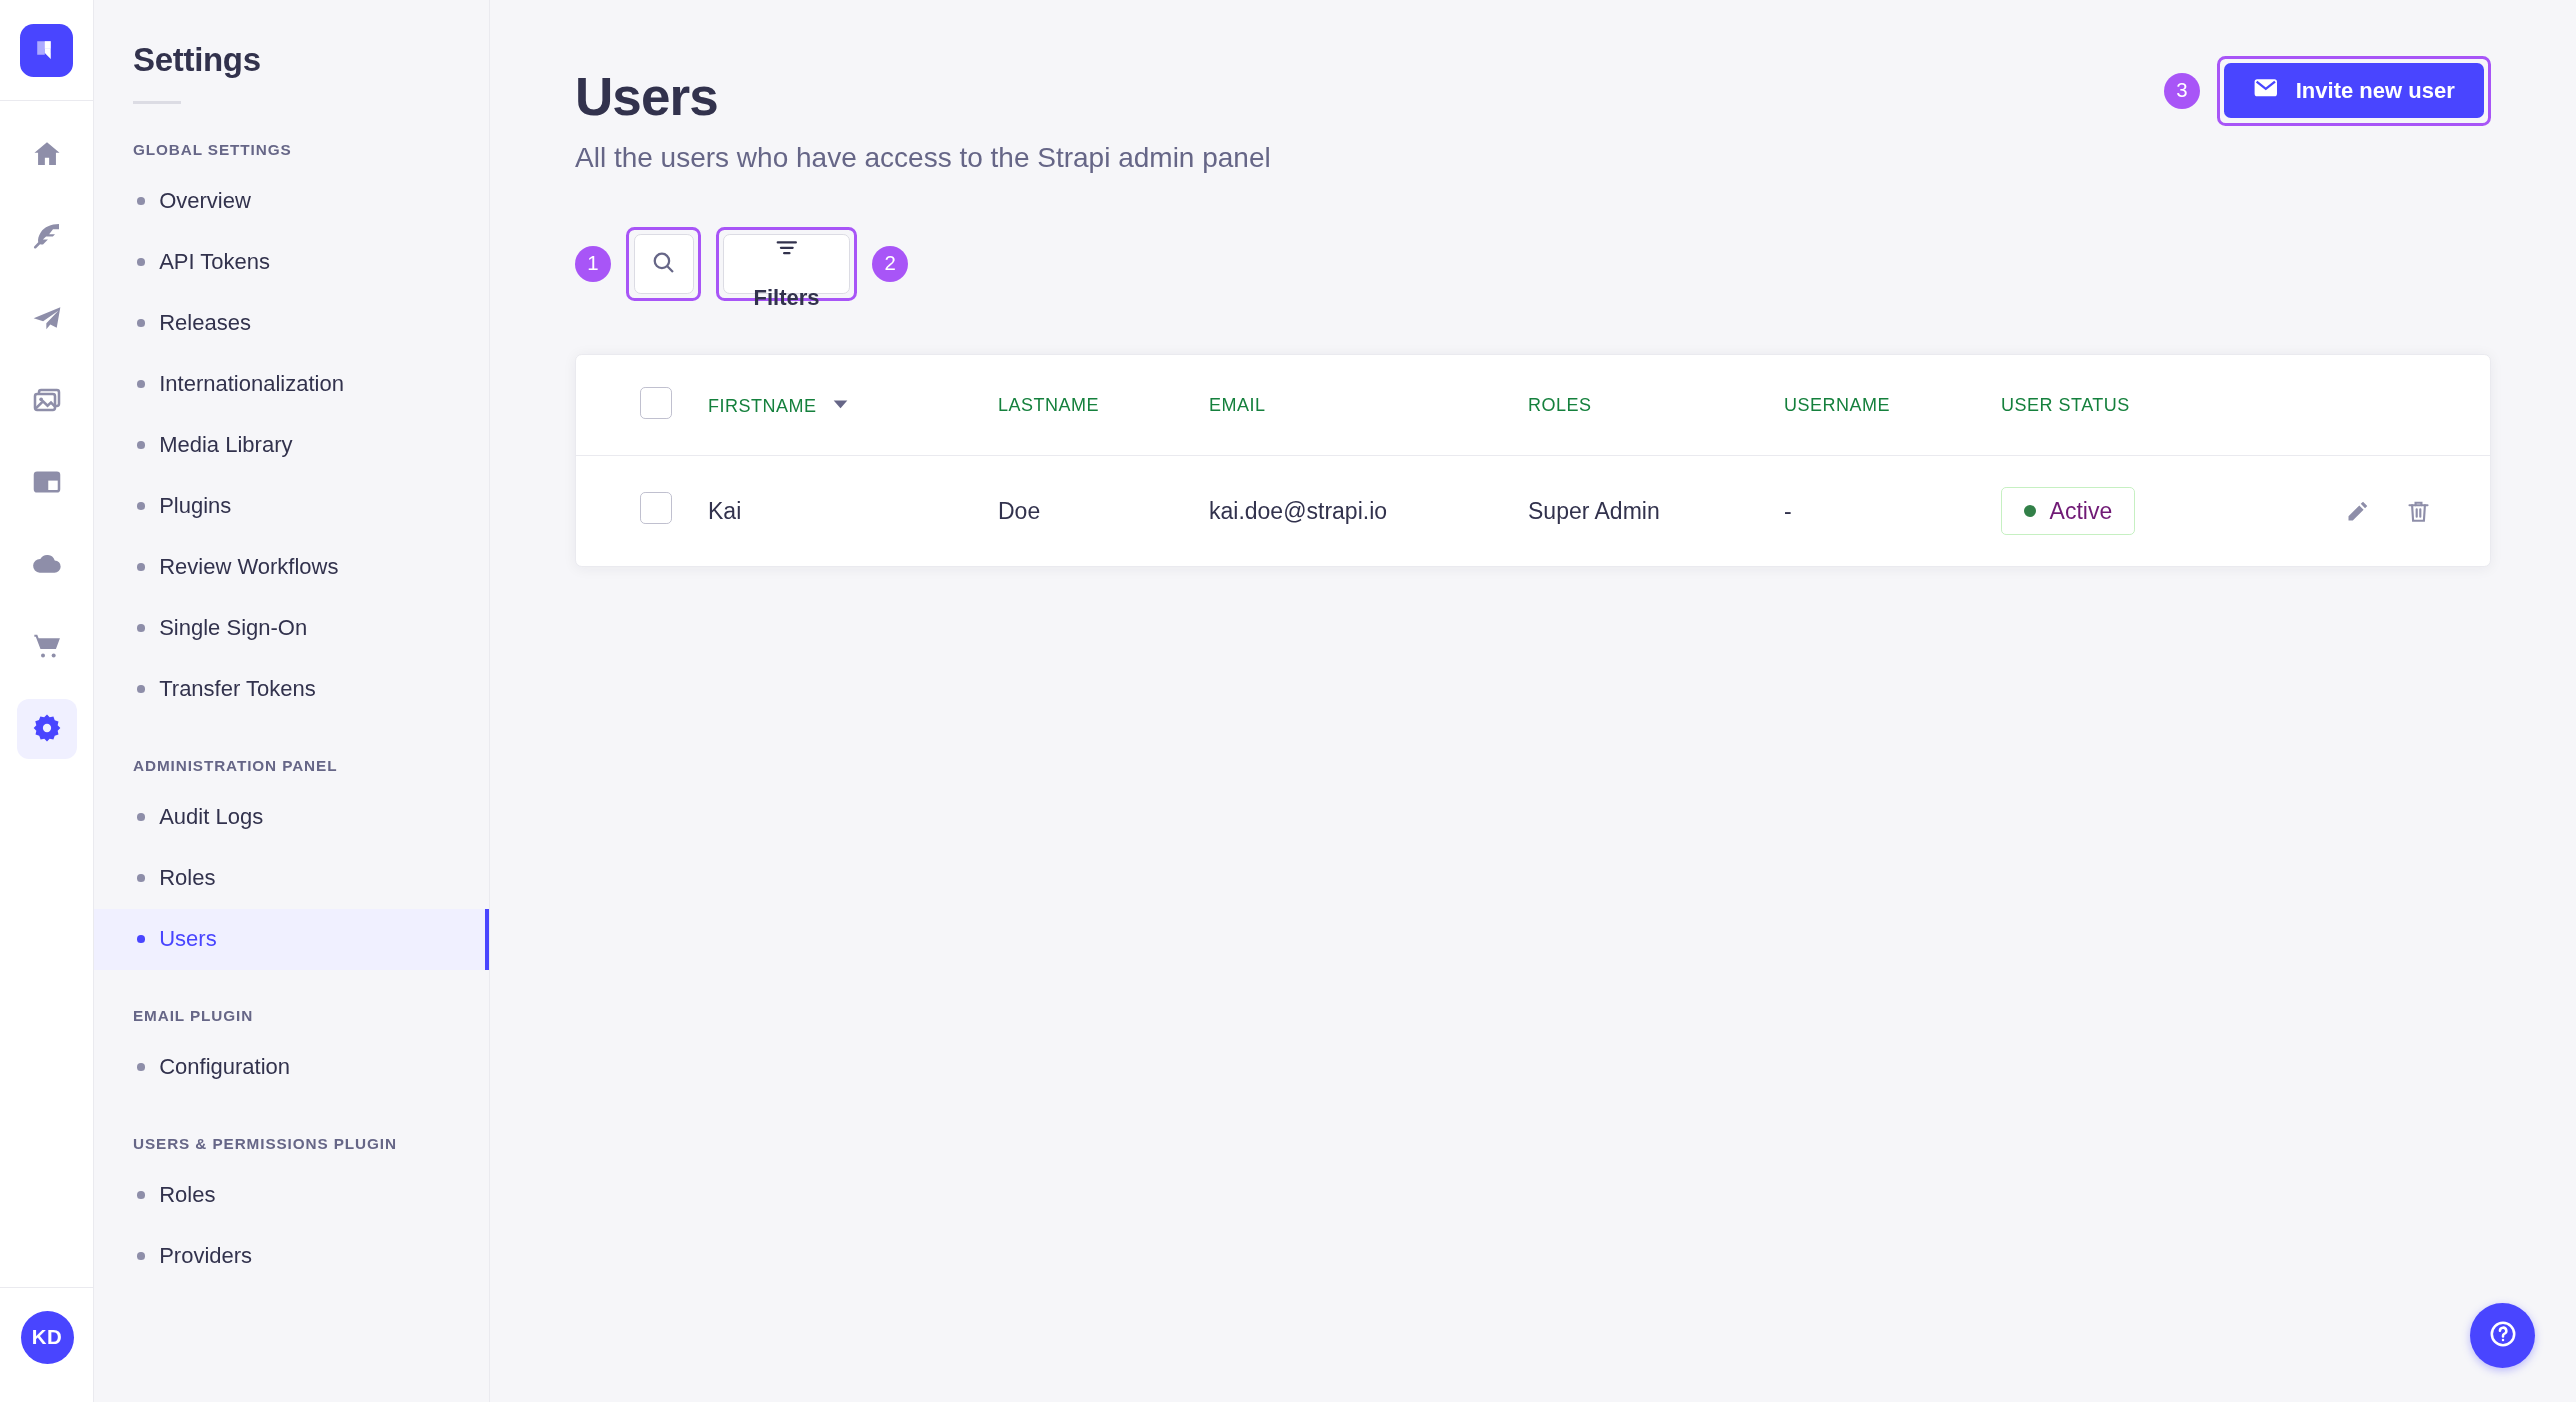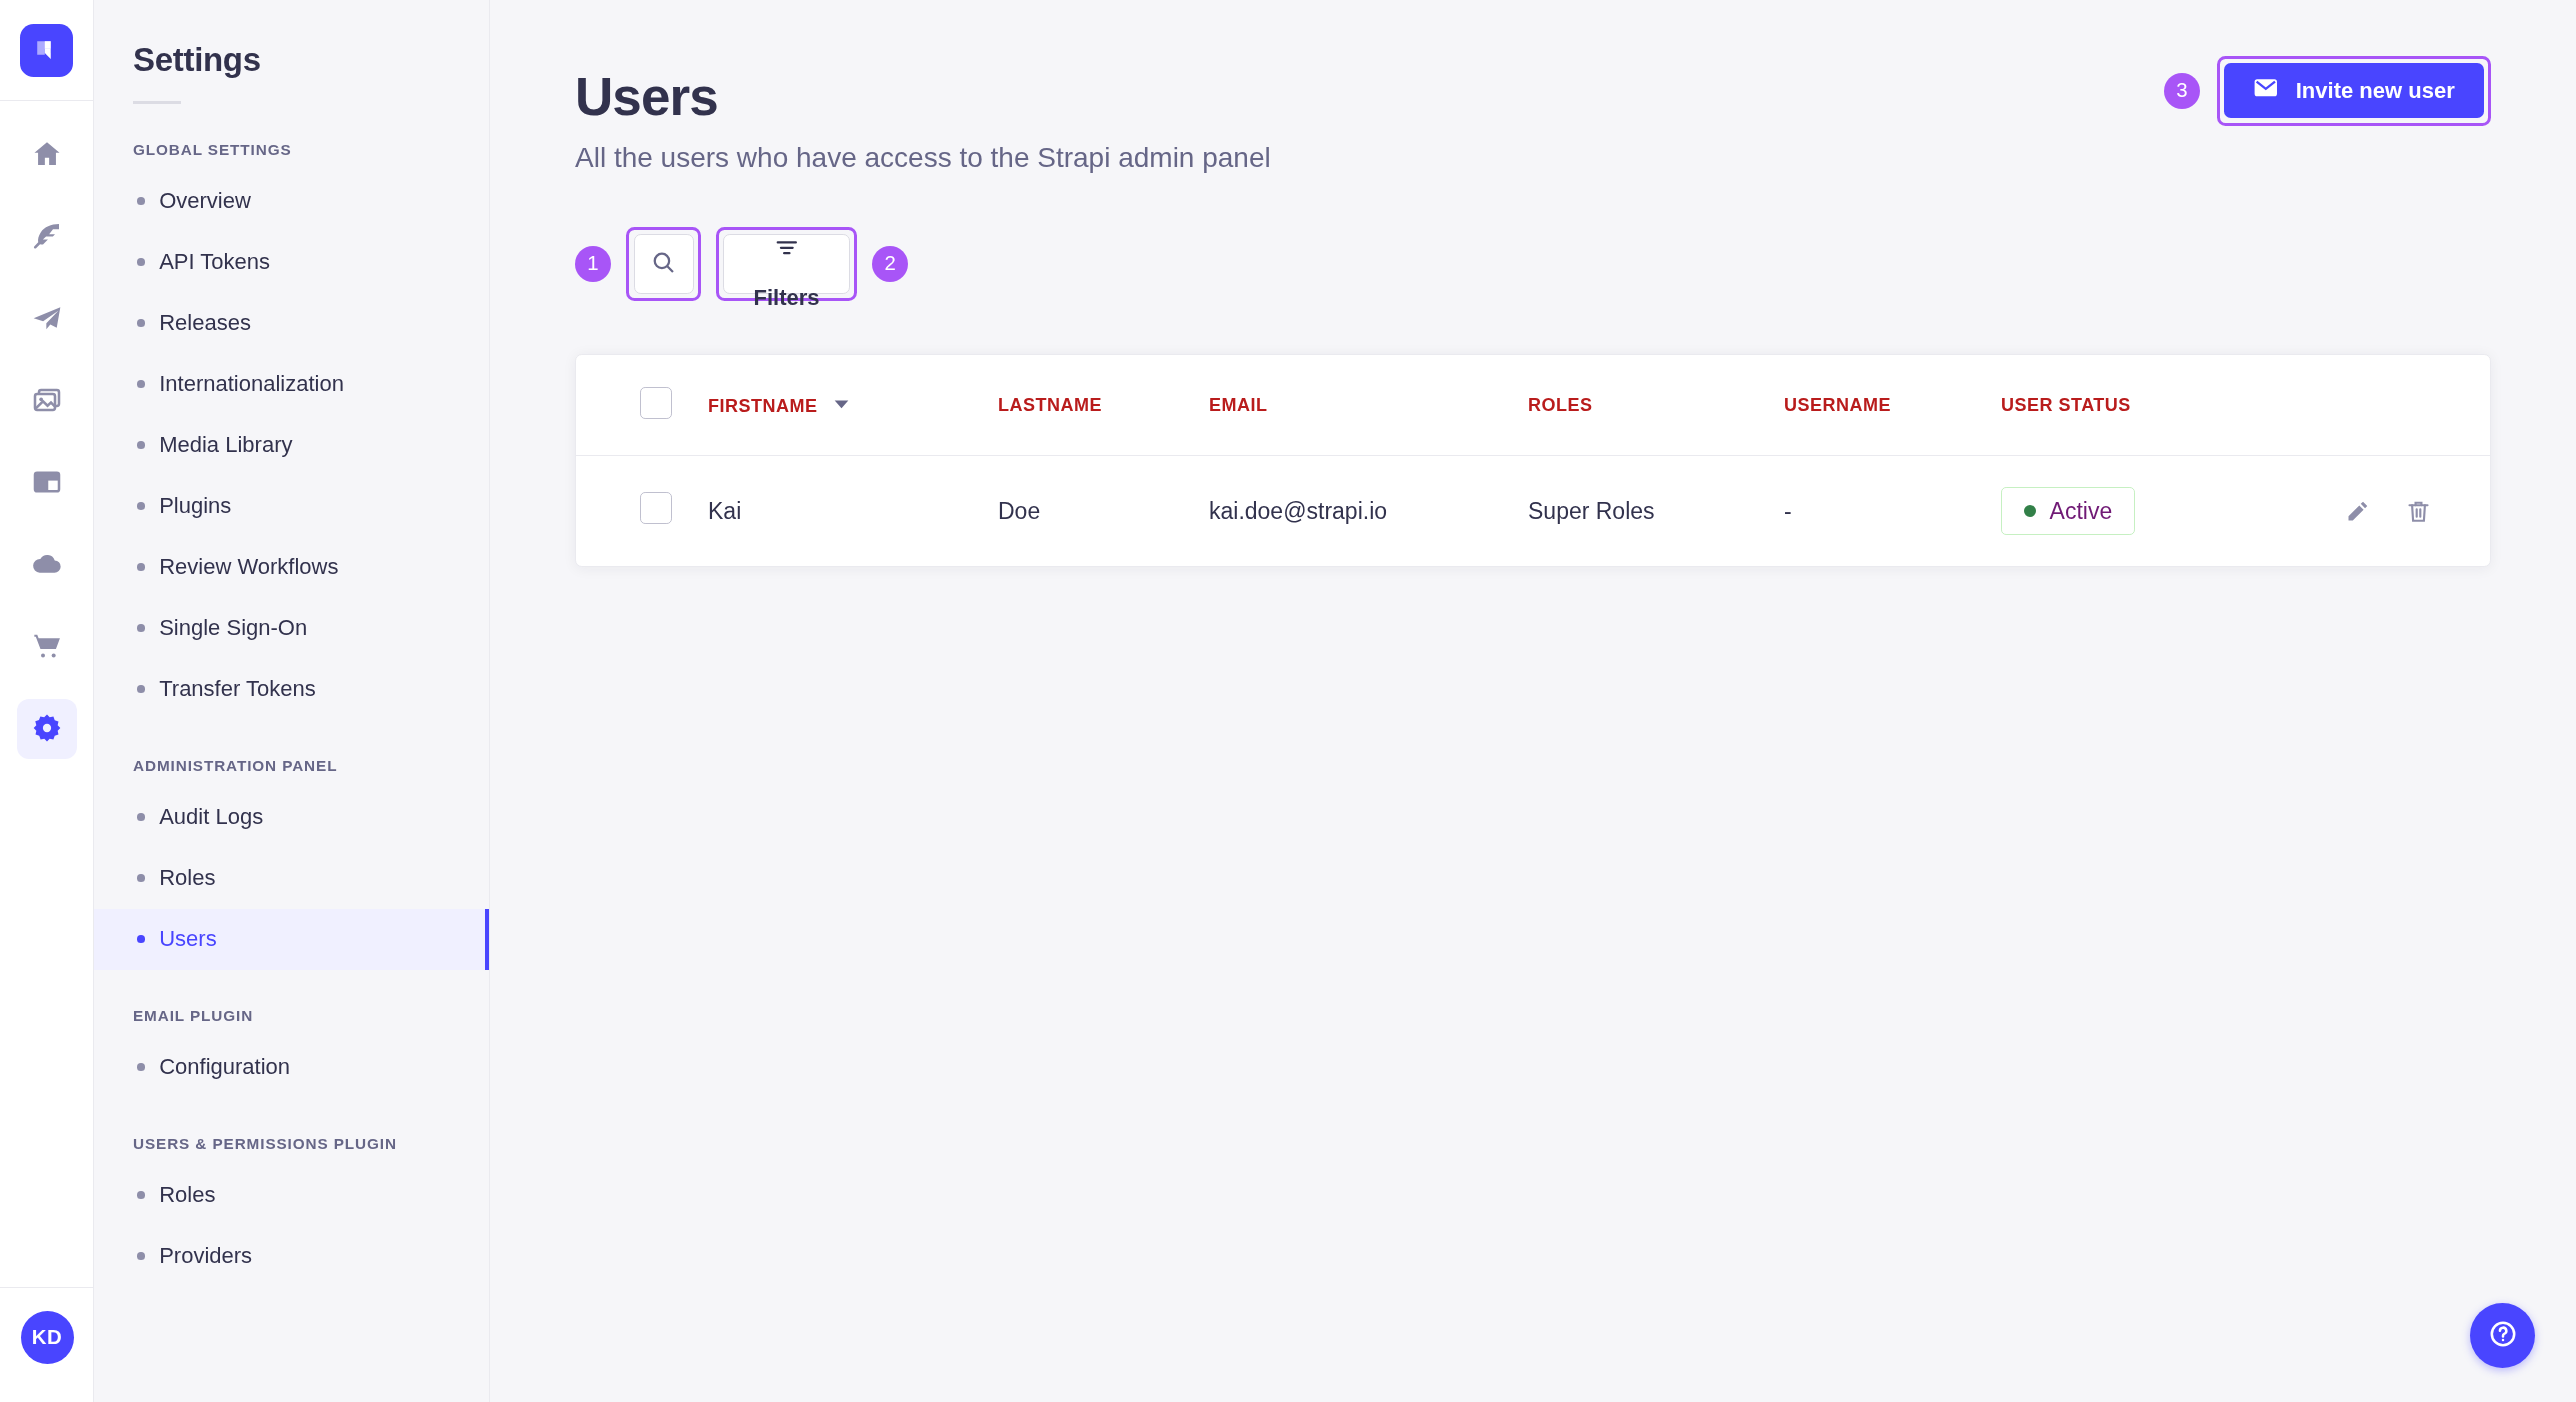--- a/index.html
+++ b/index.html
@@ -114,21 +114,21 @@
   }
 
   
   .table-card {
     margin:53px 85px 0 85px; background:#fff;
     border:0.9px solid #eaeaef; border-radius:6.8px;
     box-shadow:0 1.7px 13.6px rgba(33,33,52,0.06); overflow:hidden;
   }
   table { width:100%; border-collapse:collapse; }
   thead th {
-    text-align:left; font-size:18px; font-weight:700; color:#b91c1c;
+    text-align:left; font-size:18px; font-weight:400; color:#15803d;
     letter-spacing:0.5px; padding:32px 0 31px 0; text-transform:uppercase;
     border-bottom:0.9px solid #eaeaef; white-space:nowrap;
   }
   tbody td {
     font-size:23px; color:#32324d; padding:31px 0; vertical-align:middle;
   }
   .cb {
     width:32px; height:32px; border:1.7px solid #c0c0cf; border-radius:5.1px;
     background:#fff; display:inline-block; cursor:pointer;
   }
@@ -402,21 +402,21 @@
           </tr>
         </thead>
         <tbody>
           <tr>
             <td class="col-cb">
               <span class="cb"></span>
             </td>
             <td class="col-fn">Kai</td>
             <td class="col-ln">Doe</td>
             <td class="col-em">kai.doe@strapi.io</td>
-            <td class="col-rl">Super Roles</td>
+            <td class="col-rl">Super Admin</td>
             <td class="col-un">-</td>
             <td class="col-st">
               <span class="status-pill">
                 <span class="status-dot"></span>
                 <span>Active</span>
               </span>
             </td>
             <td class="col-ac">
               <div class="actions">
                 <span class="act">

